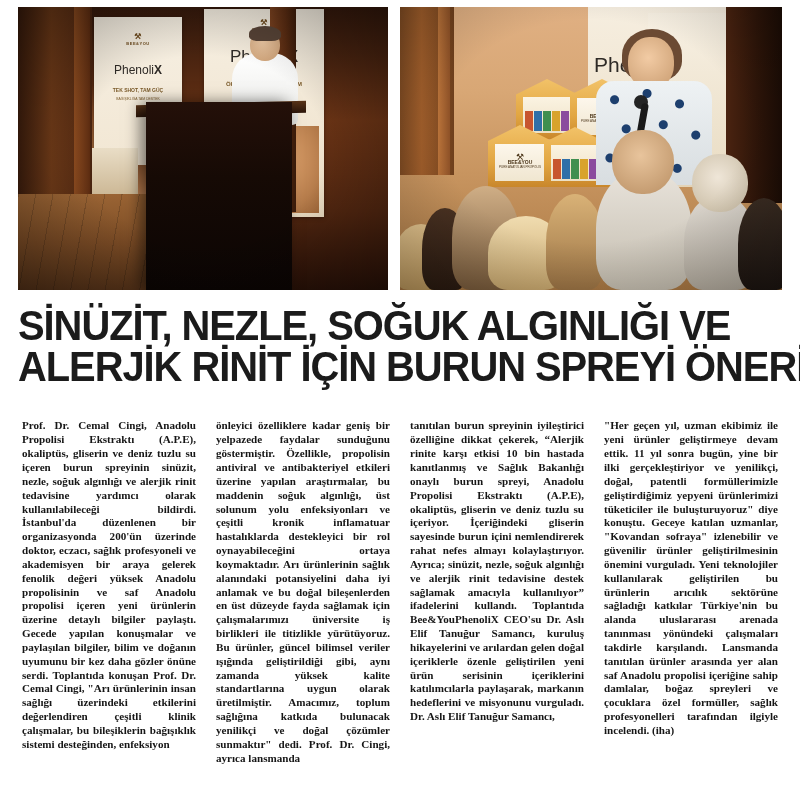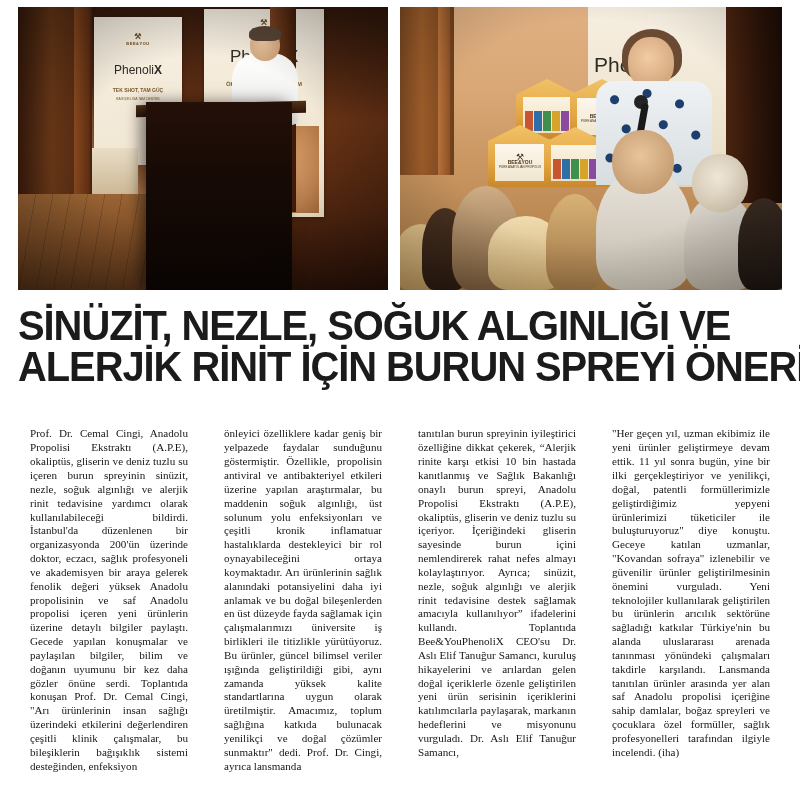--- a/index.html
+++ b/index.html
@@ -284,21 +284,21 @@
   .col {
     width: 182px;
     font-size: 11.1px;
     line-height: 13.85px;
     text-align: justify;
     text-justify: inter-word;
     hyphens: manual;
     overflow: hidden;
     color: #161616;
   }
-  .col p { margin: 12px; }
+  .col p { margin: 4px; font-weight: bold; }
 </style>
 </head>
 <body>
 
 <div class="page">
 
   <div class="photo-strip">
 
     <div class="photo photo-left">
       <div class="ph-l-bg"></div>

